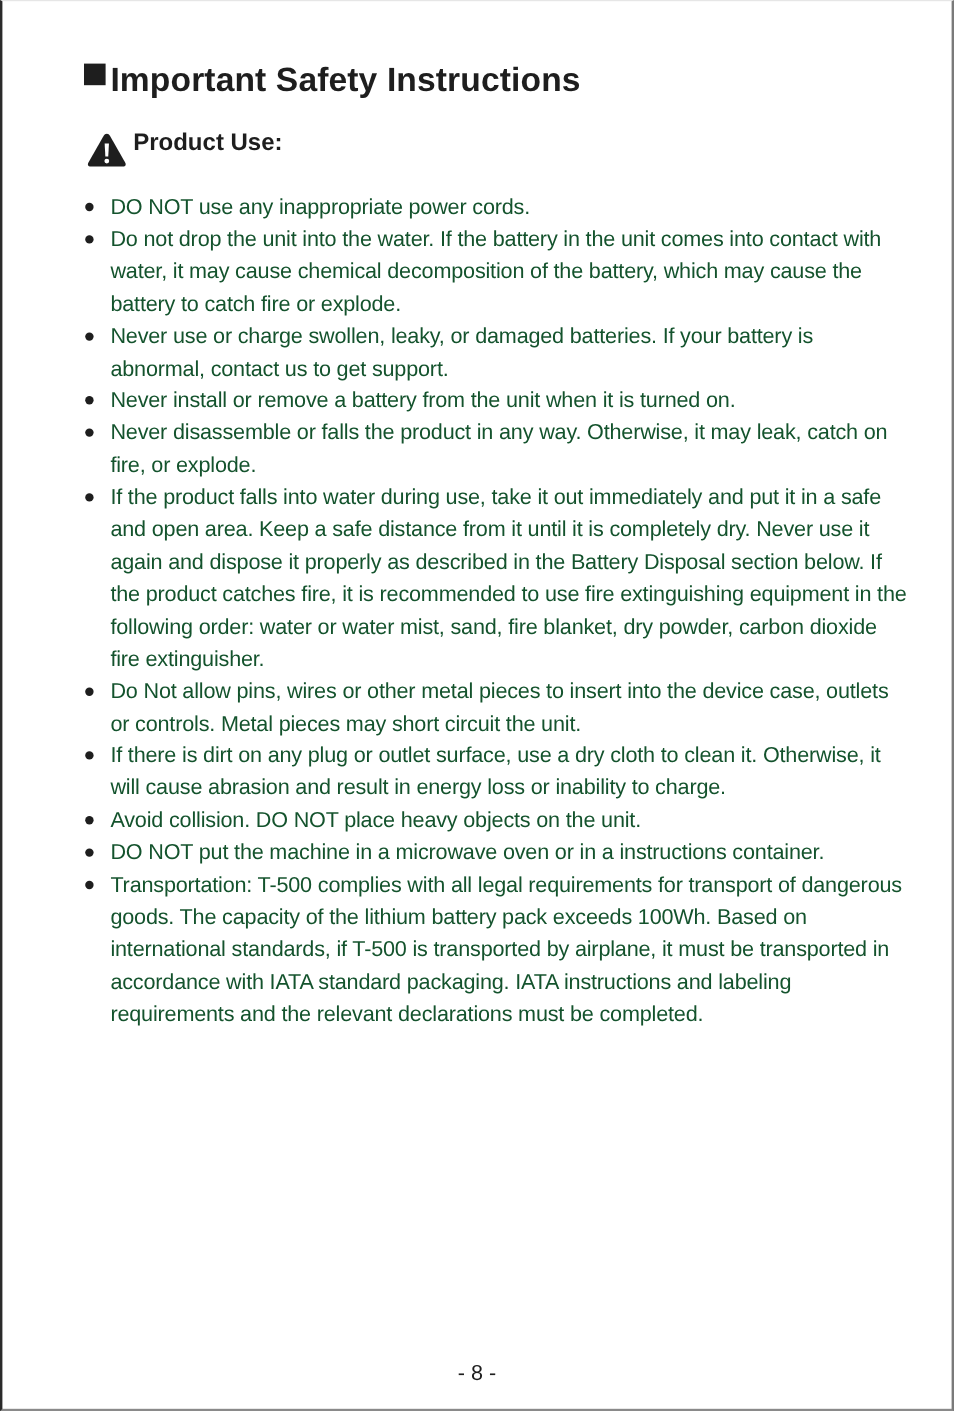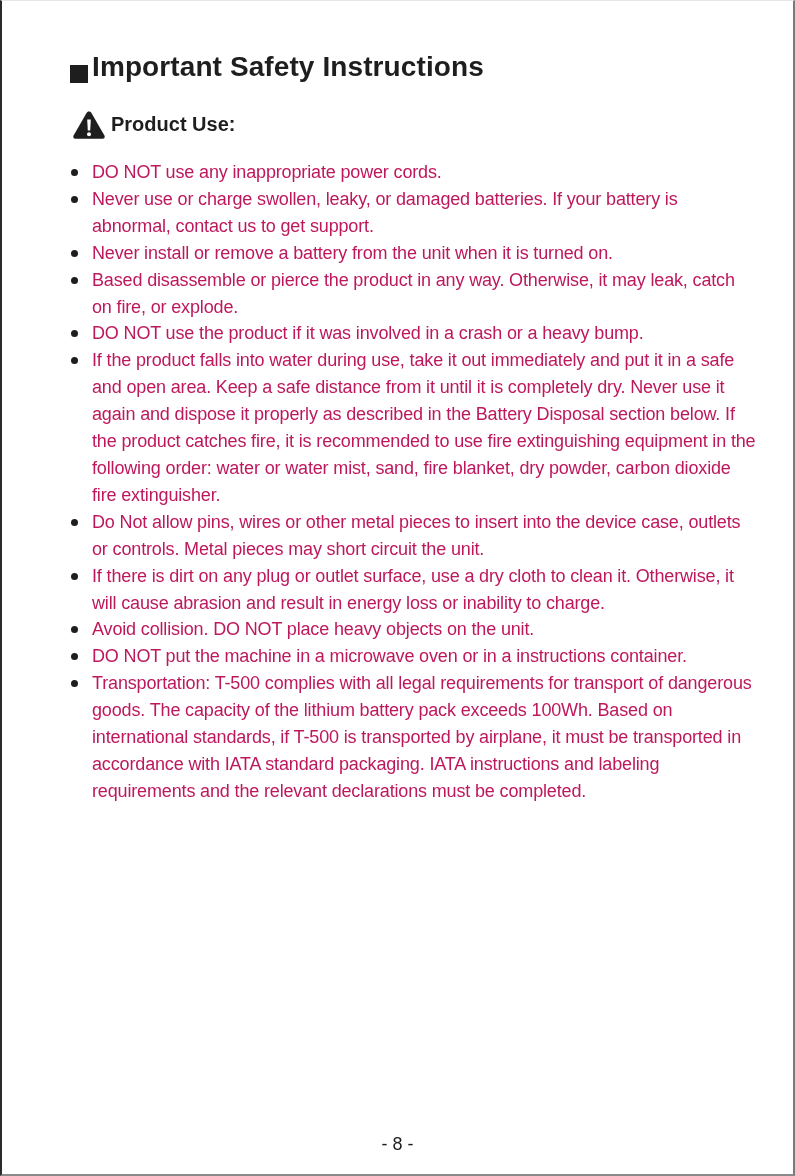--- a/index.html
+++ b/index.html
@@ -26,40 +26,39 @@
       border-right: 2px solid #7a7a7a;
       border-bottom: 2px solid #8a8a8a;
       border-top: 1px solid #e6e6e6;
       background: #ffffff;
     }
     .title {
       position: absolute;
       left: 68px;
       top: 50px;
       display: flex;
-      align-items: flex-end;
+      align-items: flex-start;
       font-size: 28px;
       font-weight: bold;
       color: #1e1e1e;
       letter-spacing: 0.1px;
     }
     .title .square {
       display: inline-block;
       width: 18px;
       height: 18px;
       background: #1e1e1e;
       margin-right: 4px;
       margin-top: 2px;
     }
     .subtitle {
       position: absolute;
       left: 70px;
       top: 107px;
       display: flex;
-      align-items: center;
       font-size: 20px;
       font-weight: bold;
       color: #1e1e1e;
     }
     .subtitle svg {
       width: 34px;
       height: 30px;
       margin-right: 5px;
       margin-top: 2px;
     }
@@ -70,21 +69,21 @@
       width: 690px;
       margin: 0;
       padding: 0;
       list-style: none;
     }
     .list li {
       position: relative;
       padding-left: 24px;
       font-size: 18px;
       line-height: 26.9px;
-      color: #be185d;
+      color: #14532d;
       white-space: normal;
       letter-spacing: -0.15px;
     }
     .list li .bullet {
       position: absolute;
       left: 3px;
       top: 10px;
       width: 7px;
       height: 7px;
       border-radius: 50%;
@@ -122,33 +121,33 @@
     <span>Product Use:</span>
   </div>
 
   <ul class="list">
     <li>
         <span class="bullet"></span>
         <span class="text">DO NOT use any inappropriate power cords.</span>
       </li>
     <li>
         <span class="bullet"></span>
+        <span class="text">Do not drop the unit into the water. If the battery in the unit comes into contact with water, it may cause chemical decomposition of the battery, which may cause the battery to catch fire or explode.</span>
+      </li>
+    <li>
+        <span class="bullet"></span>
         <span class="text">Never use or charge swollen, leaky, or damaged batteries. If your battery is abnormal, contact us to get support.</span>
       </li>
     <li>
         <span class="bullet"></span>
         <span class="text">Never install or remove a battery from the unit when it is turned on.</span>
       </li>
     <li>
         <span class="bullet"></span>
-        <span class="text">Based disassemble or pierce the product in any way. Otherwise, it may leak, catch on fire, or explode.</span>
-      </li>
-    <li>
-        <span class="bullet"></span>
-        <span class="text">DO NOT use the product if it was involved in a crash or a heavy bump.</span>
+        <span class="text">Never disassemble or falls the product in any way. Otherwise, it may leak, catch on fire, or explode.</span>
       </li>
     <li>
         <span class="bullet"></span>
         <span class="text">If the product falls into water during use, take it out immediately and put it in a safe and open area. Keep a safe distance from it until it is completely dry. Never use it again and dispose it properly as described in the Battery Disposal section below. If the product catches fire, it is recommended to use fire extinguishing equipment in the following order: water or water mist, sand, fire blanket, dry powder, carbon dioxide fire extinguisher.</span>
       </li>
     <li>
         <span class="bullet"></span>
         <span class="text">Do Not allow pins, wires or other metal pieces to insert into the device case, outlets or controls. Metal pieces may short circuit the unit.</span>
       </li>
     <li>

